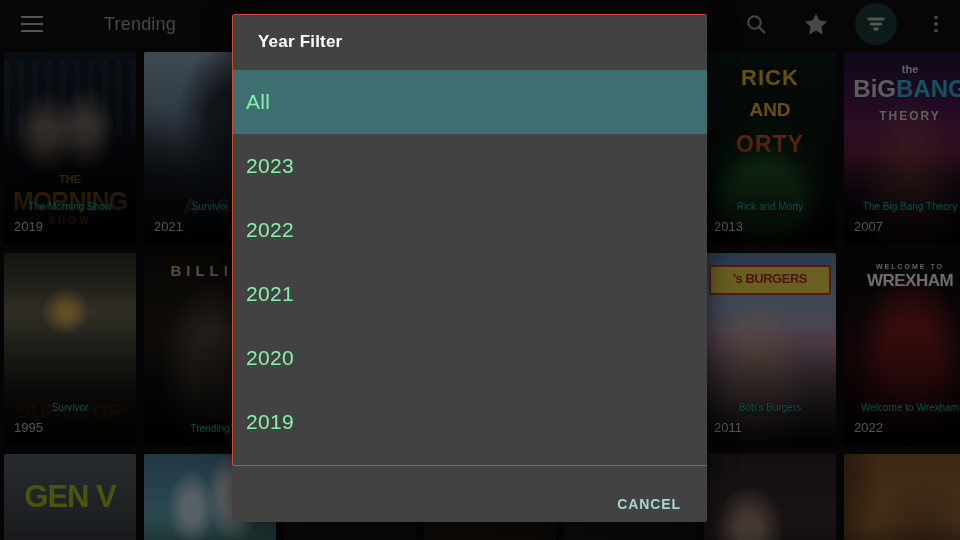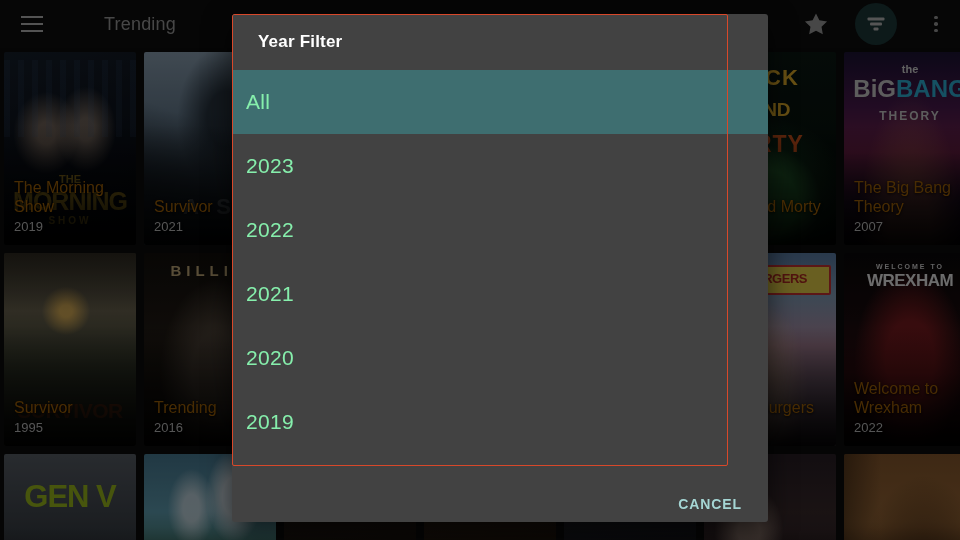--- a/index.html
+++ b/index.html
@@ -50,30 +50,30 @@
   .card {
     position: relative; width: 100%; height: 193px;
     border-radius: 2px; overflow: hidden;
     background: #101010;
   }
   .poster { position: absolute; inset: 0; }
   .card-meta {
     position: absolute; left: 0; right: 0; bottom: 0;
     padding: 8px 10px 8px 10px;
   }
-  .card-title { color: #a16207; font-size: 16px; line-height: 19px; text-shadow: 0 1px 3px #000; }
+  .card-title { color: #14b8a6; font-size: 10px; line-height: 19px; text-shadow: 0 1px 3px #000; text-align: center; }
   .card-year { color: #bdbdbd; font-size: 13px; line-height: 20px; margin-top: 1px; text-shadow: 0 1px 3px #000; }
 
   
   .scrim { position: absolute; inset: 0; background: rgba(0,0,0,.55); z-index: 5; }
 
   
   .dialog {
     position: absolute; left: 232px; top: 14px;
-    width: 536px; height: 508px;
+    width: 475px; height: 508px;
     background: #424242;
     border-radius: 3px;
     z-index: 6;
     box-shadow: 0 10px 28px rgba(0,0,0,.6);
     display: flex; flex-direction: column;
     overflow: hidden;
   }
   .dlg-outline {
     position: absolute; left: 0; top: 0; width: 496px; height: 452px;
     border: 1.5px solid #d8482a;
@@ -225,21 +225,20 @@
 
     <div class="cell">
       <div class="card">
         <div class="poster" style="background:linear-gradient(180deg,#120f0c 0%,#241d16 45%,#130f0b 100%);">
           <div class="bigtext" style="top:5%;color:#c3ab7a;font-size:15px;letter-spacing:5px;">BILLIO</div>
           <div class="layer" style="background:radial-gradient(ellipse at 55% 62%,rgba(170,150,130,.35) 0 24%,transparent 55%);"></div>
         </div>
         <div class="vig"></div>
         <div class="card-meta">
           <div class="card-title">Trending</div>
-          <div class="card-year">2016</div>
         </div>
       </div>
     </div>
 
     <div class="cell">
         <div class="card g-dark">
           <div class="poster" style="background:linear-gradient(170deg,#262018 0%,#0f0c09 70%);"></div>
           <div class="vig"></div>
         </div>
       </div>

